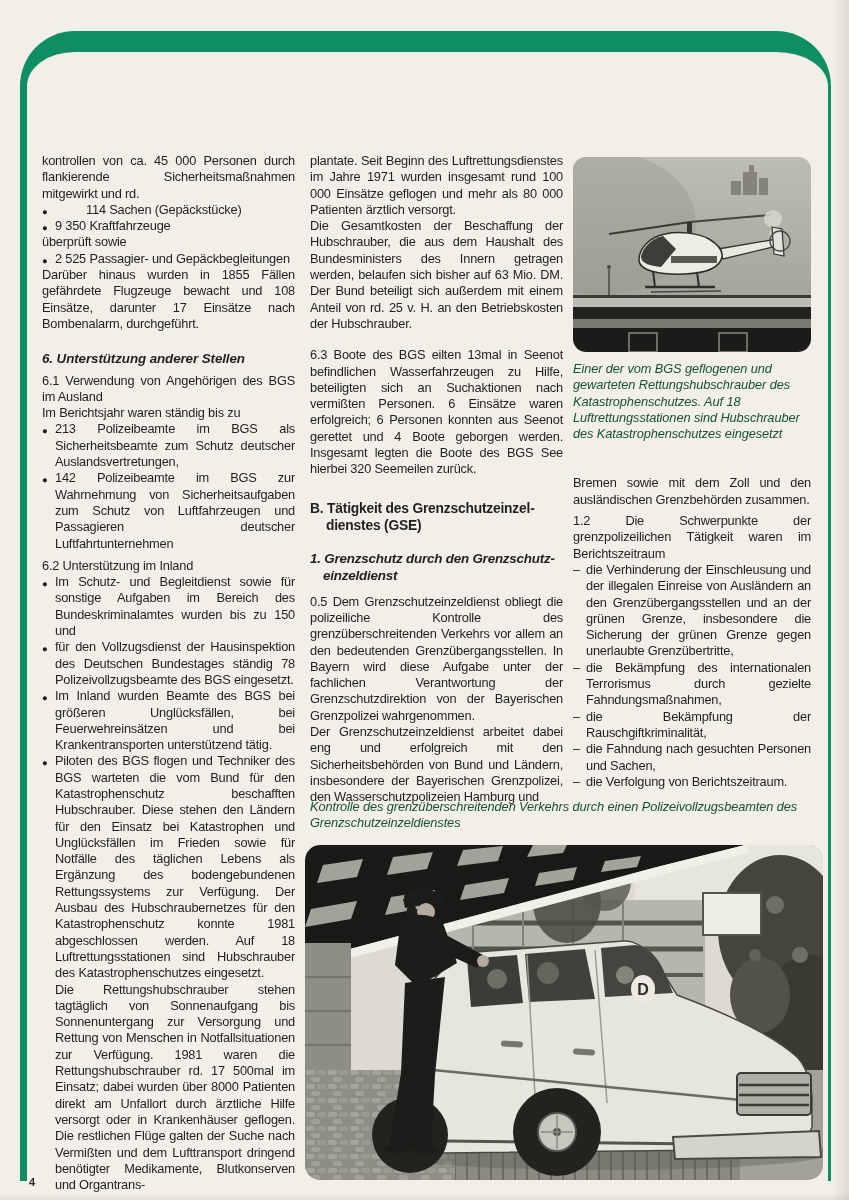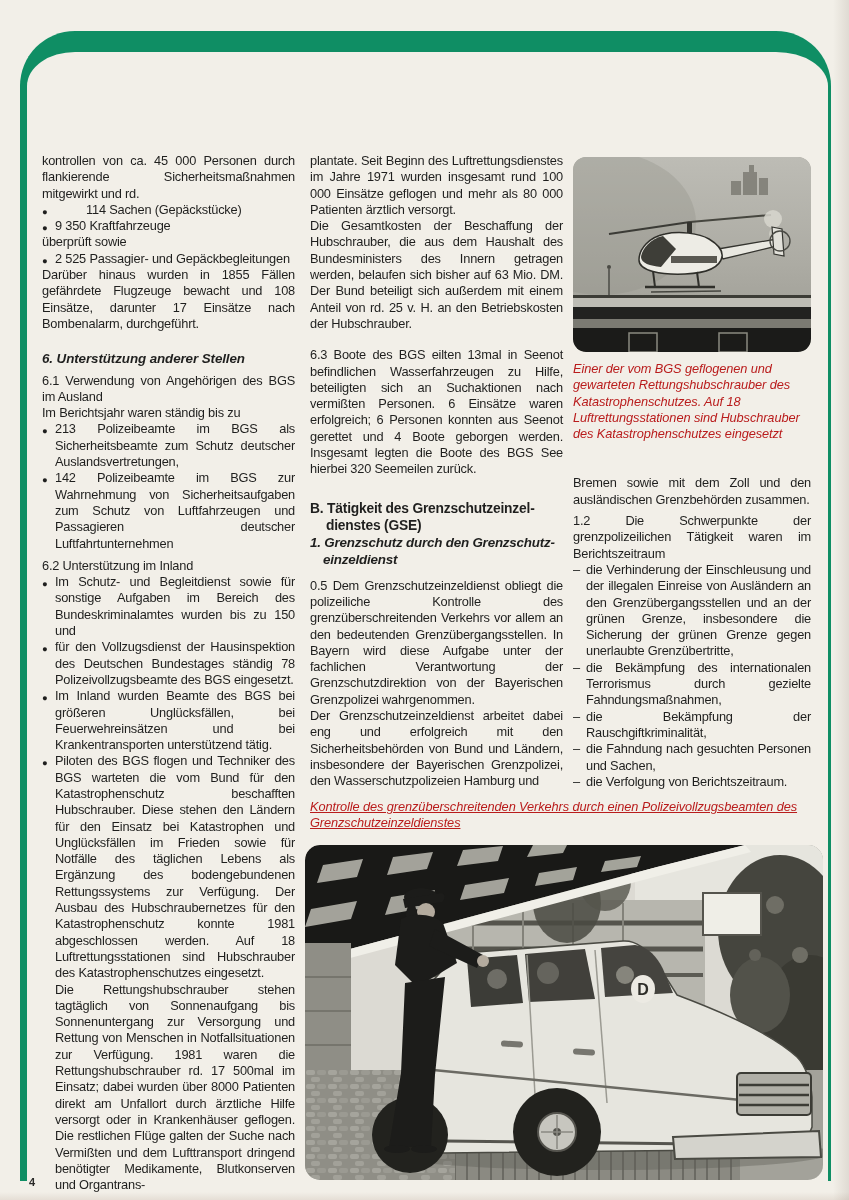--- a/index.html
+++ b/index.html
@@ -43,32 +43,32 @@
   .li-d { position:relative; padding-left:13px; text-align:justify; }
   .mk-d { position:absolute; left:0; top:0; font-size:12.8px; }
 
   .h-it { font-style:italic; font-size:13.4px; margin-top:19px; letter-spacing:-0.1px; }
   .mt-sm { margin-top:5px; }
   .mt-md { margin-top:6px; }
   .cont { padding-left:13px; }
 
   .h-bold { font-weight:bold; font-size:13.8px; line-height:17px; margin-top:22px;
             white-space:pre-line; padding-left:16px; text-indent:-16px; }
-  .h-it2  { font-style:italic; font-size:13.4px; line-height:17px; 
+  .h-it2  { font-style:italic; font-size:13.4px; line-height:17px; margin-top:16px;
             white-space:pre-line; padding-left:13px; text-indent:-13px; }
   .mt-p { margin-top:15px; }
   .mt-p2 { margin-top:10px; }
 
   .photo { display:block; border-radius:13px; background:#a9a8a0; }
-  .caption { font-style:italic; font-size:12.8px; line-height:16.3px; letter-spacing:-0.1px; color:#b91c1c; }
+  .caption { font-style:italic; font-size:12.8px; line-height:16.3px; letter-spacing:-0.1px; color:#14532d; }
   #heli-caption { margin-top:9px; }
   #r-first { margin-top:33px; }
   #r-12 { margin-top:5px; }
 
-  #bottom-caption { position:absolute; left:310px; top:799px; width:524px;text-decoration:underline; }
+  #bottom-caption { position:absolute; left:310px; top:799px; width:524px; }
   #car-photo-wrap { position:absolute; left:305px; top:845px; width:518px; height:335px; }
   #heli-photo { width:238px; height:195px; }
   #car-photo { width:518px; height:335px; border-radius:15px; }
 </style>
 </head>
 <body>
 
 <div class="page">
 
   <div class="frame"></div>

